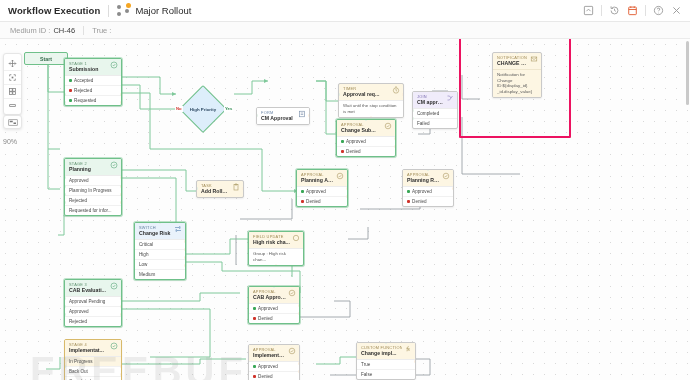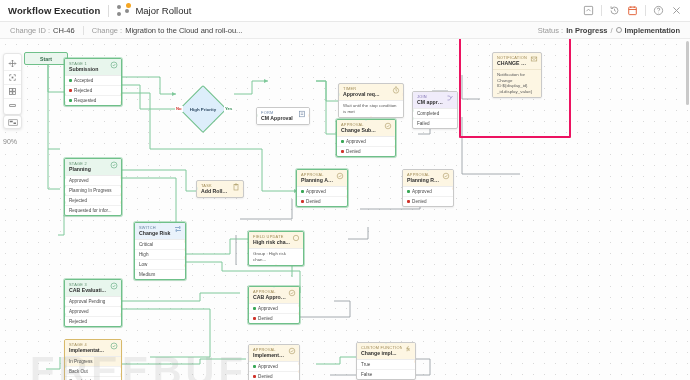--- a/index.html
+++ b/index.html
@@ -236,32 +236,24 @@
       </span>
       <span class="hicon">
         <svg viewBox="0 0 16 16" fill="none" stroke="currentColor" stroke-width="1.4">
           <path d="M3.5 3.5l9 9M12.5 3.5l-9 9"></path>
         </svg>
       </span>
     </span>
   </div>
 
   <div class="subbar">
-    <span class="sb-label">Change ID :</span>
+    <span class="sb-label">Medium ID :</span>
     <span class="sb-val">CH-46</span>
     <span class="sb-div"></span>
-    <span class="sb-label">Change :</span>
-    <span class="sb-val">Migration to the Cloud and roll-ou...</span>
-    <span class="sb-right">
-      <span class="sb-label">Status :</span>
-      <span class="status-strong">In Progress</span>
-      <span class="sb-label">/</span>
-      <span class="stage-dot"></span>
-      <span class="status-strong">Implementation</span>
-    </span>
+    <span class="sb-label">True :</span>
   </div>
 
   <div class="canvas">
 
     <svg class="edges" viewBox="0 0 690 341">
       <g stroke="#7fc89a" stroke-width="1" fill="none">
         <path d="M48 25 L48 53 L64 53"></path>
         <path d="M48 25 L48 110 L60 110"></path>
         <path d="M48 110 L48 150 L60 150"></path>
         <path d="M122 38 L160 38 L160 55 L176 55"></path>

